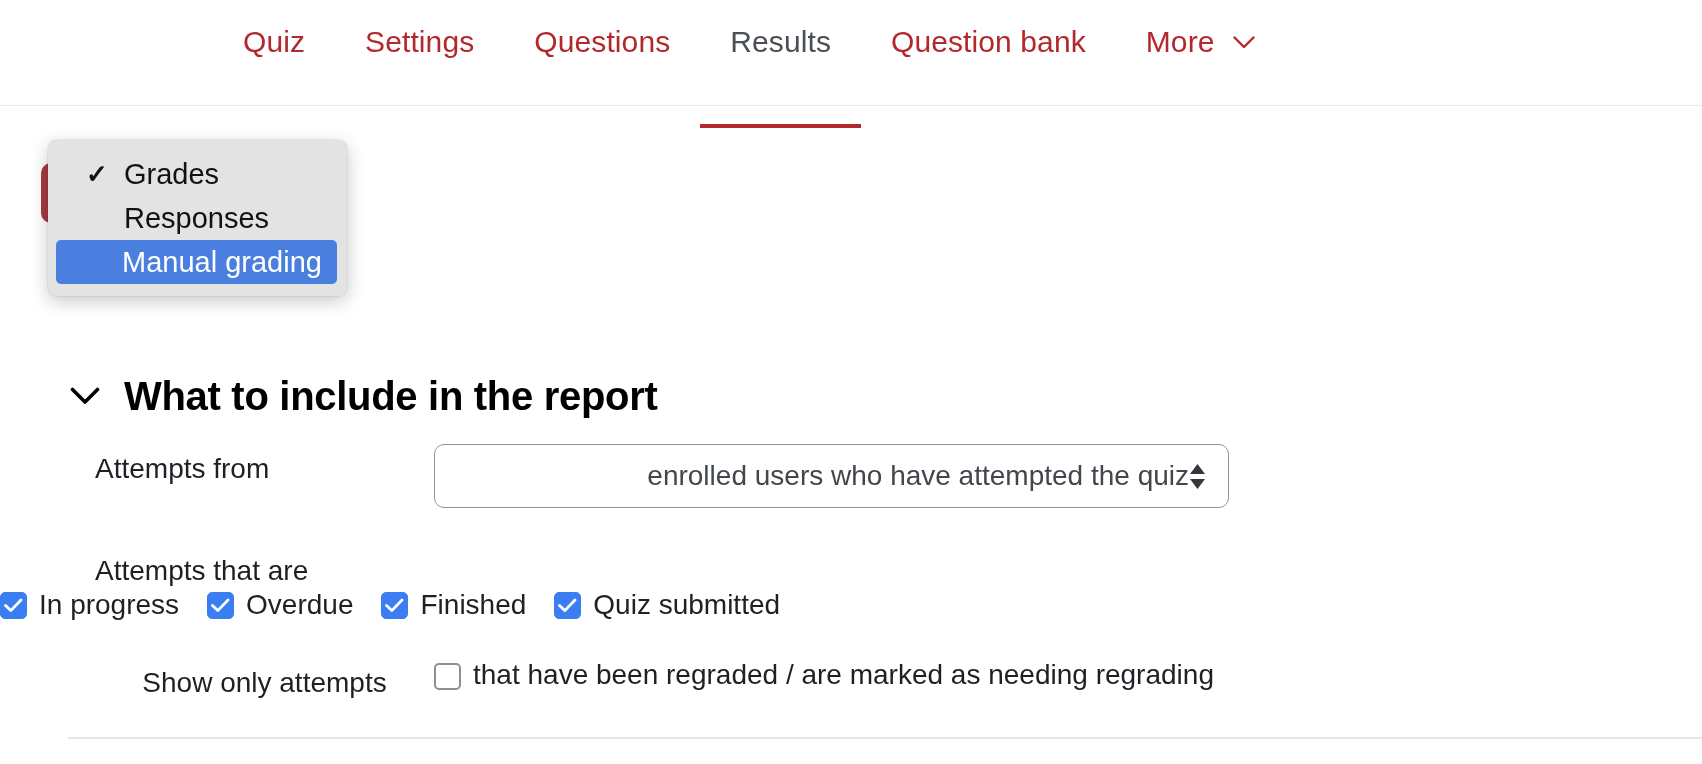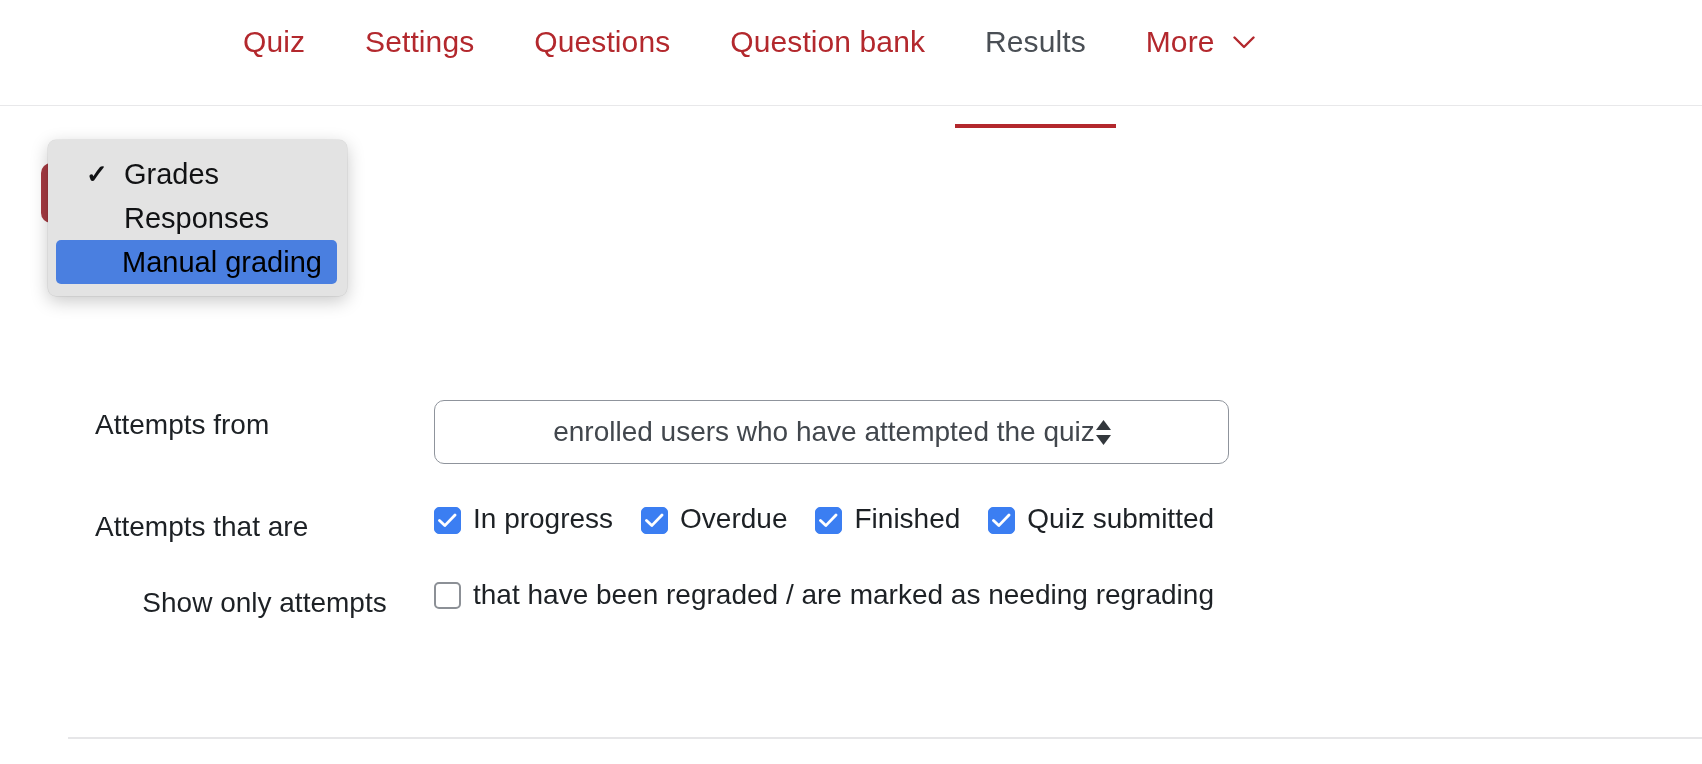--- a/index.html
+++ b/index.html
@@ -92,21 +92,21 @@
     font-size: 29px;
     color: #111214;
     padding-left: 66px;
     margin: 0 10px;
     border-radius: 5px;
     cursor: default;
     white-space: nowrap;
   }
   .popup-item.selected {
     background: #4a7fe0;
-    color: #000000;
+    color: #ffffff;
     margin-left: 8px;
   }
   .popup-item .check {
     position: absolute;
     left: 28px;
     top: 50%;
     transform: translateY(-50%);
     font-size: 26px;
     line-height: 1;
     font-weight: bold;
@@ -162,38 +162,38 @@
   }
 
   .select-box {
     width: 795px;
     height: 64px;
     box-sizing: border-box;
     border: 1.5px solid #8f949c;
     border-radius: 10px;
     display: flex;
     align-items: center;
-    justify-content: center;
+    justify-content: flex-end;
     padding: 0 22px 0 24px;
     font-size: 28px;
     color: #42474d;
     background: #ffffff;
     cursor: pointer;
   }
   .select-arrows {
     display: flex;
     flex-direction: column;
     gap: 3px;
     flex: none;
     color: #33383d;
   }
   .select-arrows svg { display: block; }
 
   .row.attempts-from { margin-bottom: 10px; }
-  .row.attempts-that-are { margin-top: 38px; }
+  .row.attempts-that-are { margin-top: 38px; flex-direction: column; }
   .row.show-only { margin-top: 34px; text-align: center; }
 
   .check-group {
     display: flex;
     align-items: center;
     gap: 28px;
     flex-wrap: nowrap;
   }
   .check-item {
     display: flex;
@@ -241,25 +241,25 @@
   <div class="tabs">
     <div class="tab">
       <span>Quiz</span>
     </div>
     <div class="tab">
       <span>Settings</span>
     </div>
     <div class="tab">
       <span>Questions</span>
     </div>
-    <div class="tab">
-      <span>Question bank</span>
-    </div>
     <div class="tab active">
       <span>Results</span>
+    </div>
+    <div class="tab">
+      <span>Question bank</span>
     </div>
     <div class="tab">
       <span>More</span>
       <span class="chev">
         <svg width="22" height="13" viewBox="0 0 22 13">
             <path d="M1.5 1.5 L11 11 L20.5 1.5" fill="none" stroke="#b3282d" stroke-width="2.4" stroke-linecap="round" stroke-linejoin="round"></path>
           </svg>
       </span>
     </div>
   </div>
@@ -274,20 +274,28 @@
   </div>
   <div class="popup-item">
     <span>Responses</span>
   </div>
   <div class="popup-item selected">
     <span>Manual grading</span>
   </div>
 </div>
 
 <div class="section">
+  <div class="section-head">
+    <span class="collapse-icon">
+      <svg width="30" height="18" viewBox="0 0 30 18">
+          <path d="M2.5 2.5 L15 15 L27.5 2.5" fill="none" stroke="#000000" stroke-width="3.6" stroke-linecap="round" stroke-linejoin="round"></path>
+        </svg>
+    </span>
+    <div class="section-title">What to include in the report</div>
+  </div>
 
   <div class="form">
 
     <div class="row attempts-from">
       <div class="row-label">Attempts from</div>
       <div class="row-field">
         <div class="select-box">
           <span>enrolled users who have attempted the quiz</span>
           <span class="select-arrows">
             <svg width="17" height="11" viewBox="0 0 17 11">

